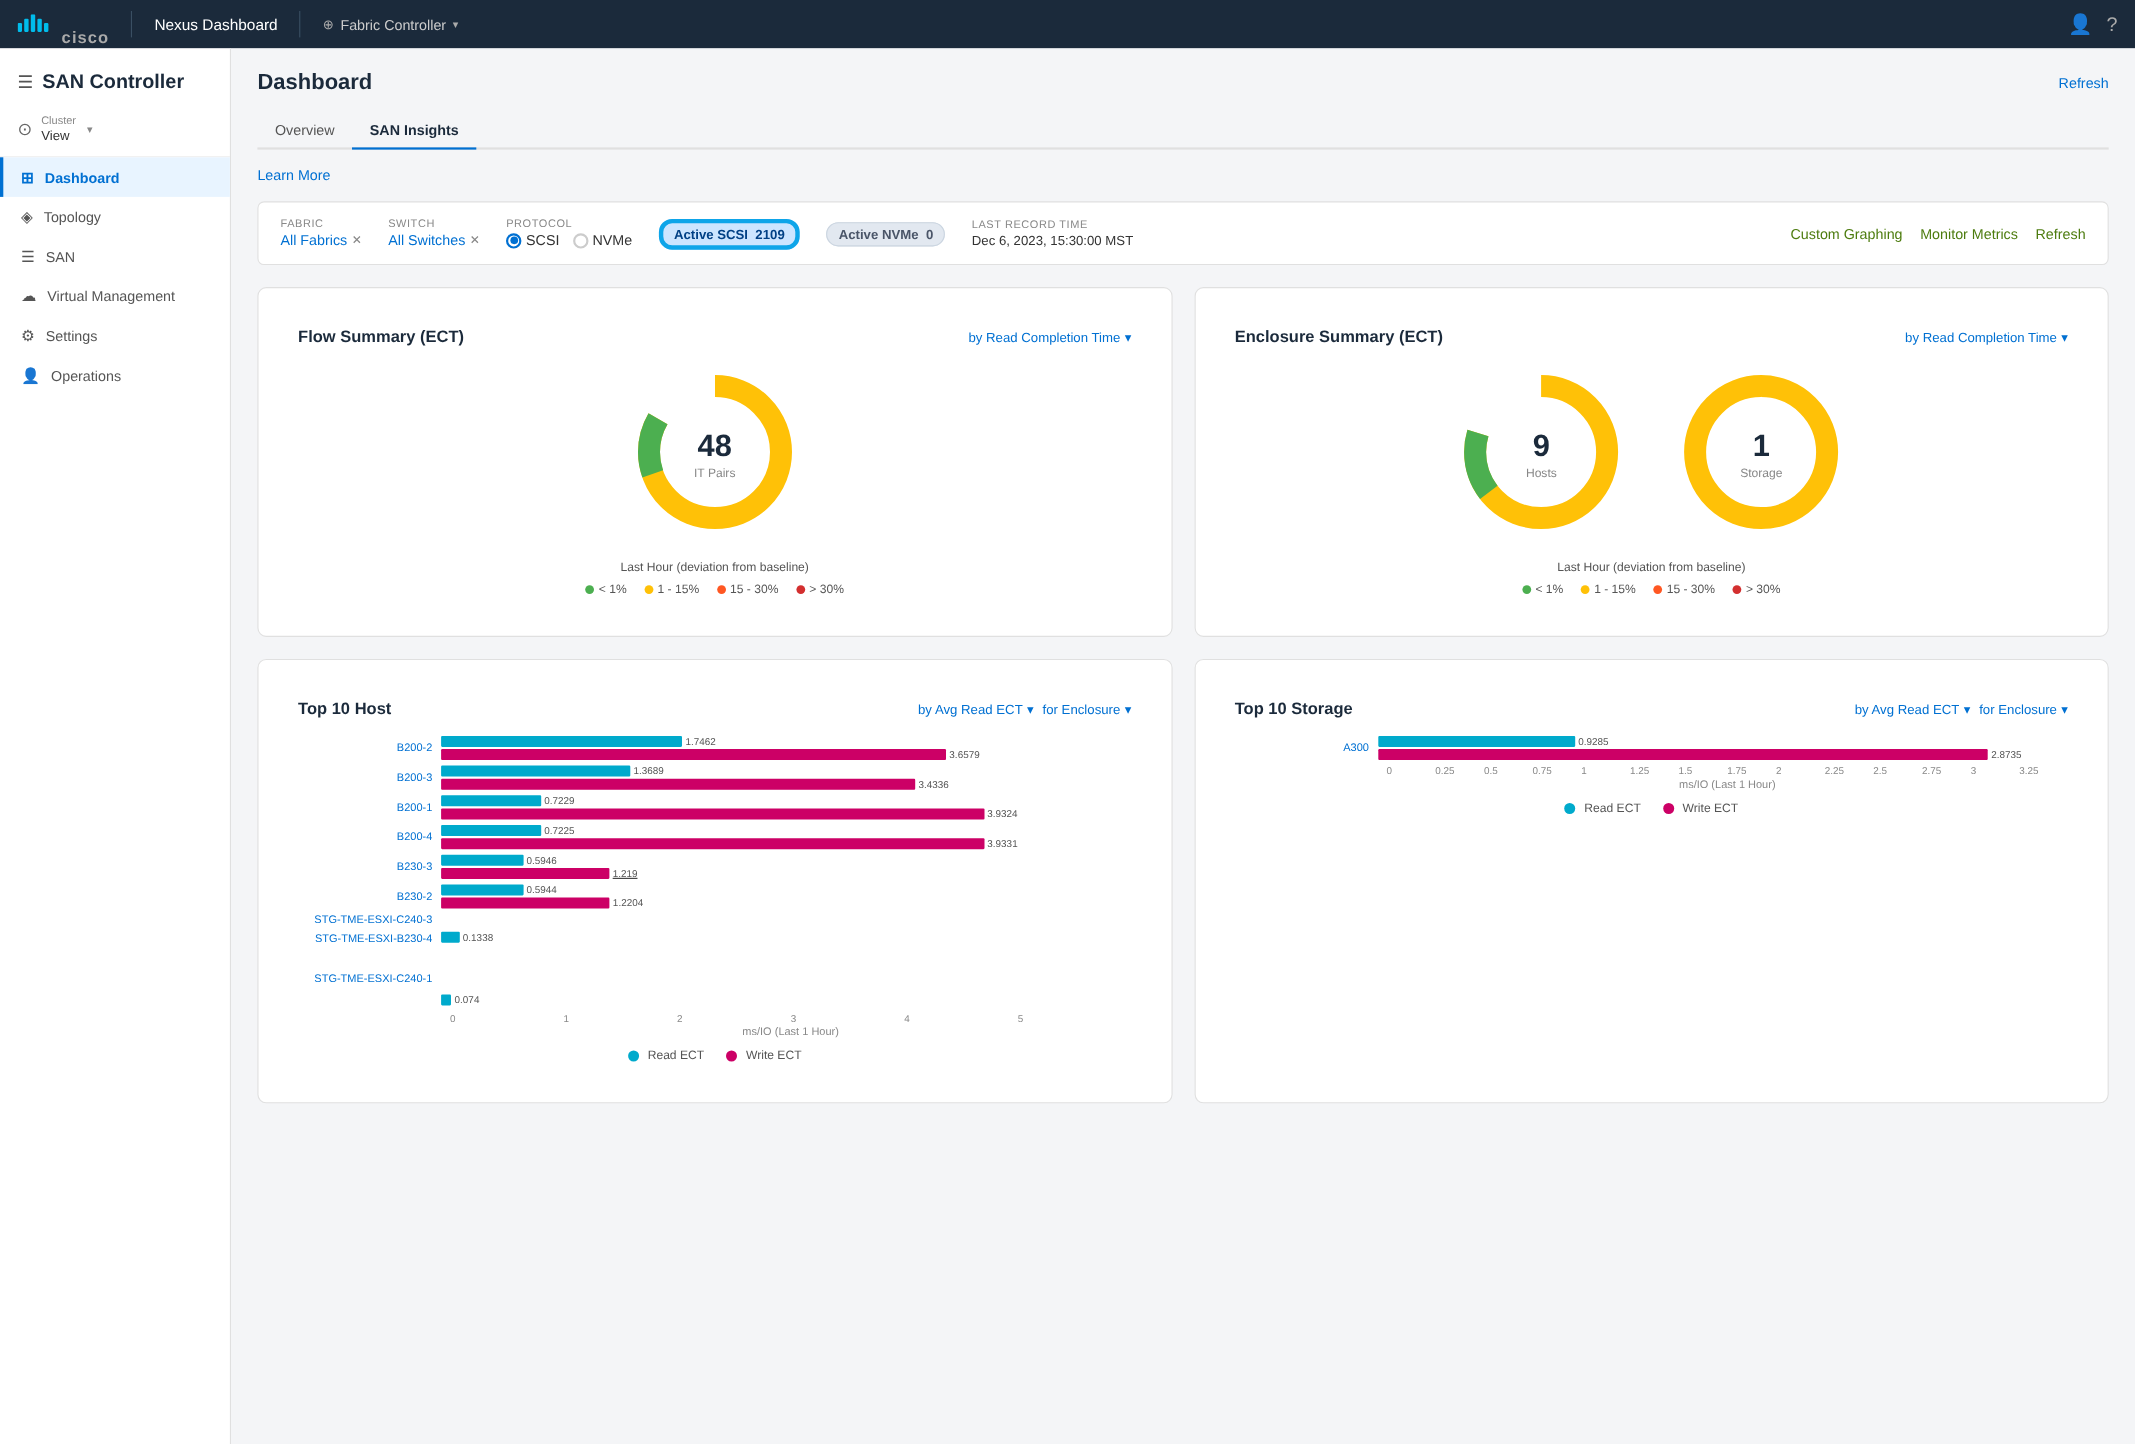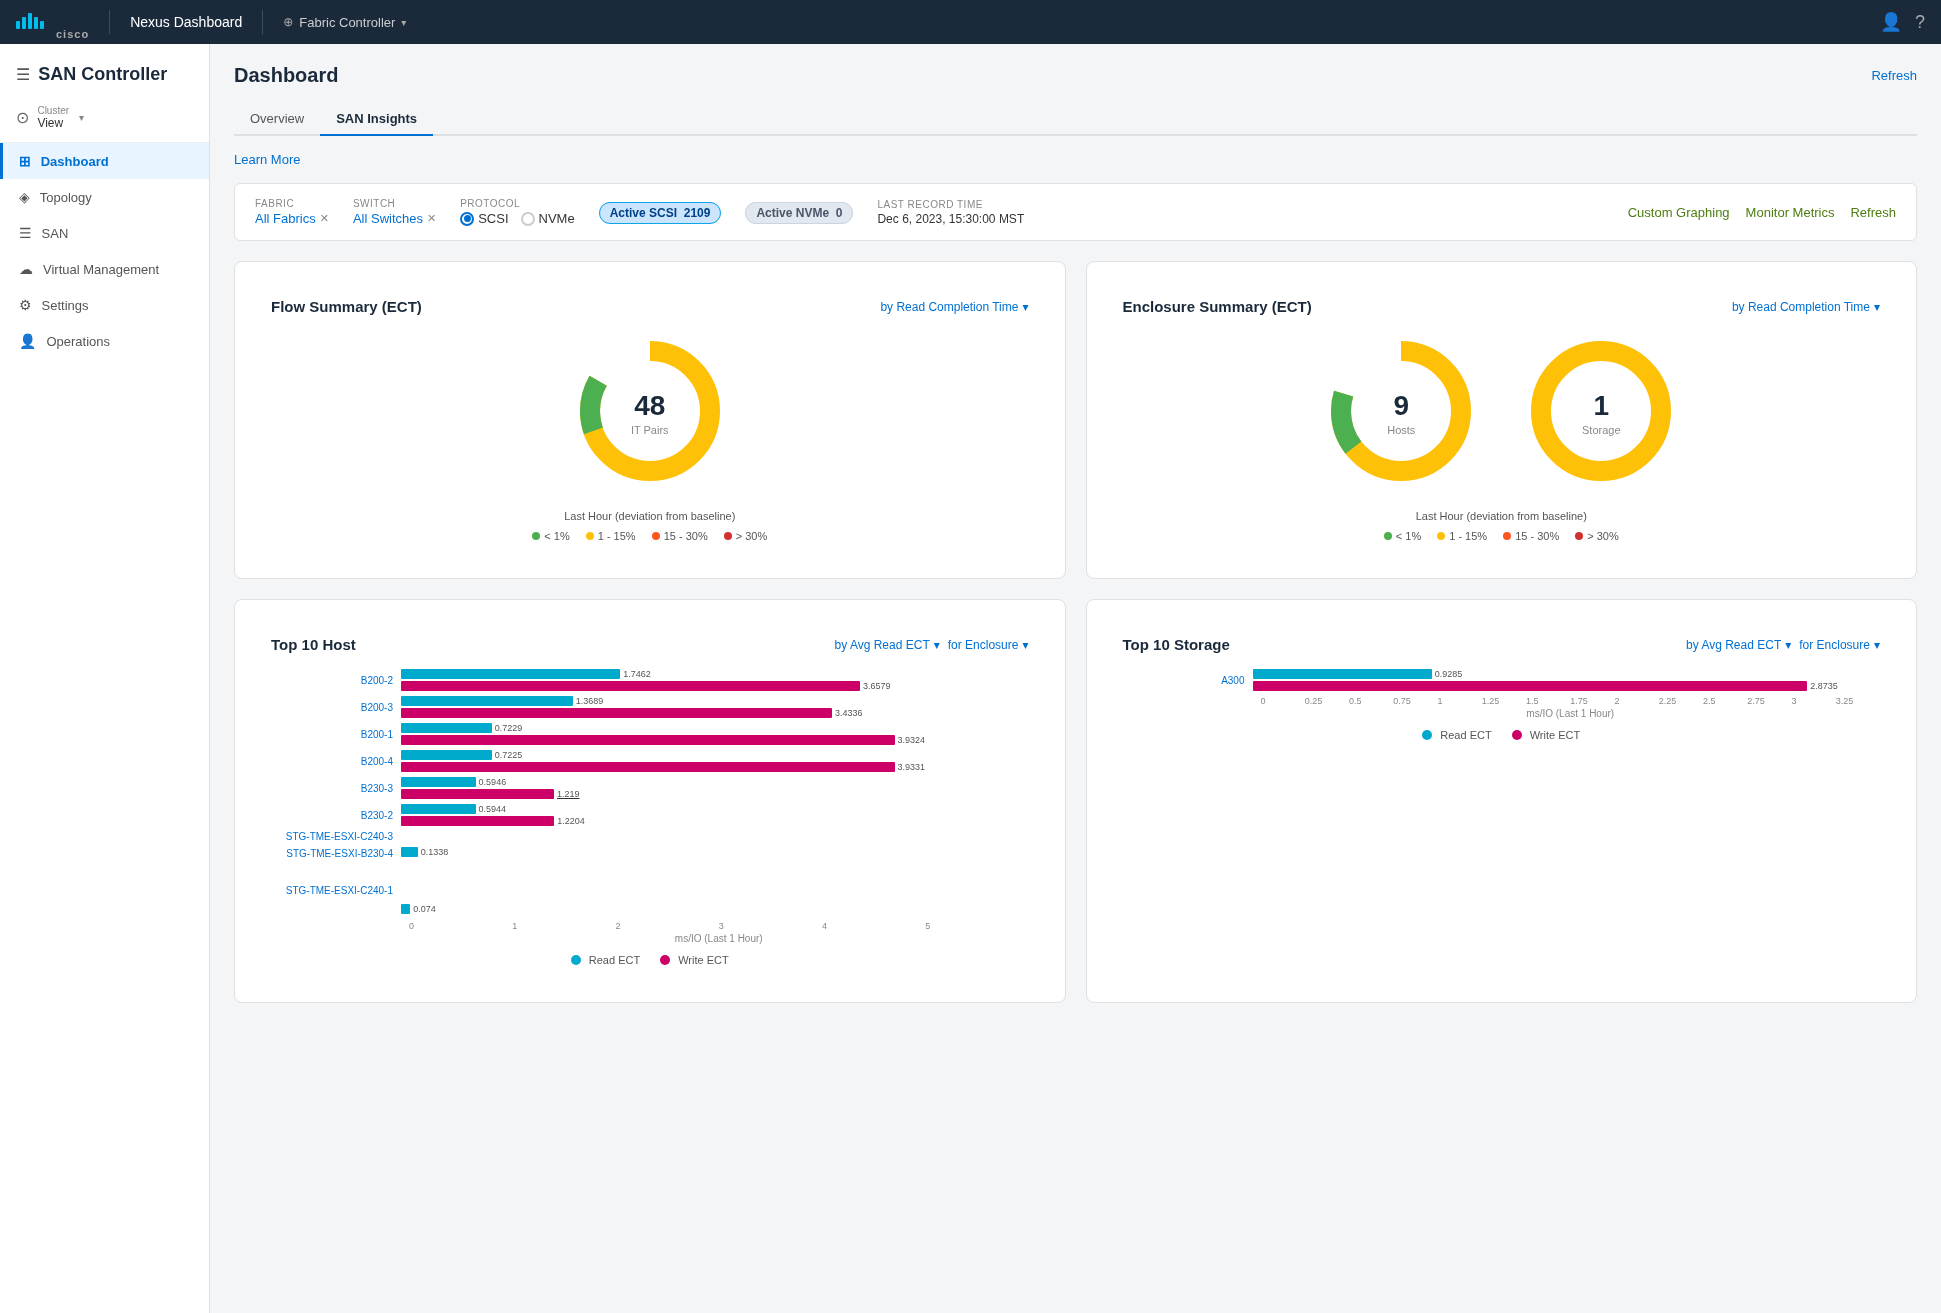--- a/index.html
+++ b/index.html
@@ -10,21 +10,21 @@
       background: #1b2a3b;
       color: #fff;
       display: flex;
       align-items: center;
       padding: 0 16px;
       height: 44px;
       justify-content: space-between;
     }
     .top-nav-left { display: flex; align-items: center; gap: 12px; }
     .cisco-logo { display: flex; align-items: center; gap: 8px; }
-    .cisco-logo-text { font-size: 11px; color: #aaa; font-weight: 600; letter-spacing: 1px; margin-top: 24px; }
+    .cisco-logo-text { font-size: 15px; color: #aaa; font-weight: 600; letter-spacing: 1px; margin-top: 24px; }
     .nav-title { font-size: 14px; color: #fff; font-weight: 500; }
     .nav-divider { width: 1px; height: 24px; background: #3a4f63; margin: 0 8px; }
     .fabric-controller { display: flex; align-items: center; gap: 6px; font-size: 13px; color: #ccc; }
     .top-nav-right { display: flex; align-items: center; gap: 12px; }
 
     
     .app-layout { display: flex; height: calc(100vh - 44px); min-height: 800px; }
 
     
     .sidebar {
@@ -131,21 +131,21 @@
     }
     .radio-circle.selected { border-color: #0070d2; }
     .radio-inner { width: 7px; height: 7px; border-radius: 50%; background: #0070d2; }
 
     .badge {
       padding: 3px 10px;
       border-radius: 12px;
       font-size: 12px;
       font-weight: 600;
     }
-    .badge-blue { background: #cce5ff; color: #004085; border: 1px solid #0ea5e9; }
+    .badge-blue { background: #cce5ff; color: #004085; border: 4px solid #0ea5e9; }
     .badge-gray { background: #e2e8f0; color: #4a5568; border: 1px solid #cbd5e0; }
 
     .record-time { font-size: 12px; color: #333; }
 
     .filter-actions { margin-left: auto; display: flex; align-items: center; gap: 16px; }
     .action-link { color: #4d7c0f; font-size: 13px; cursor: pointer; display: flex; align-items: center; gap: 4px; }
 
     
     .cards-row { display: flex; gap: 20px; margin-bottom: 20px; }
     .card {

